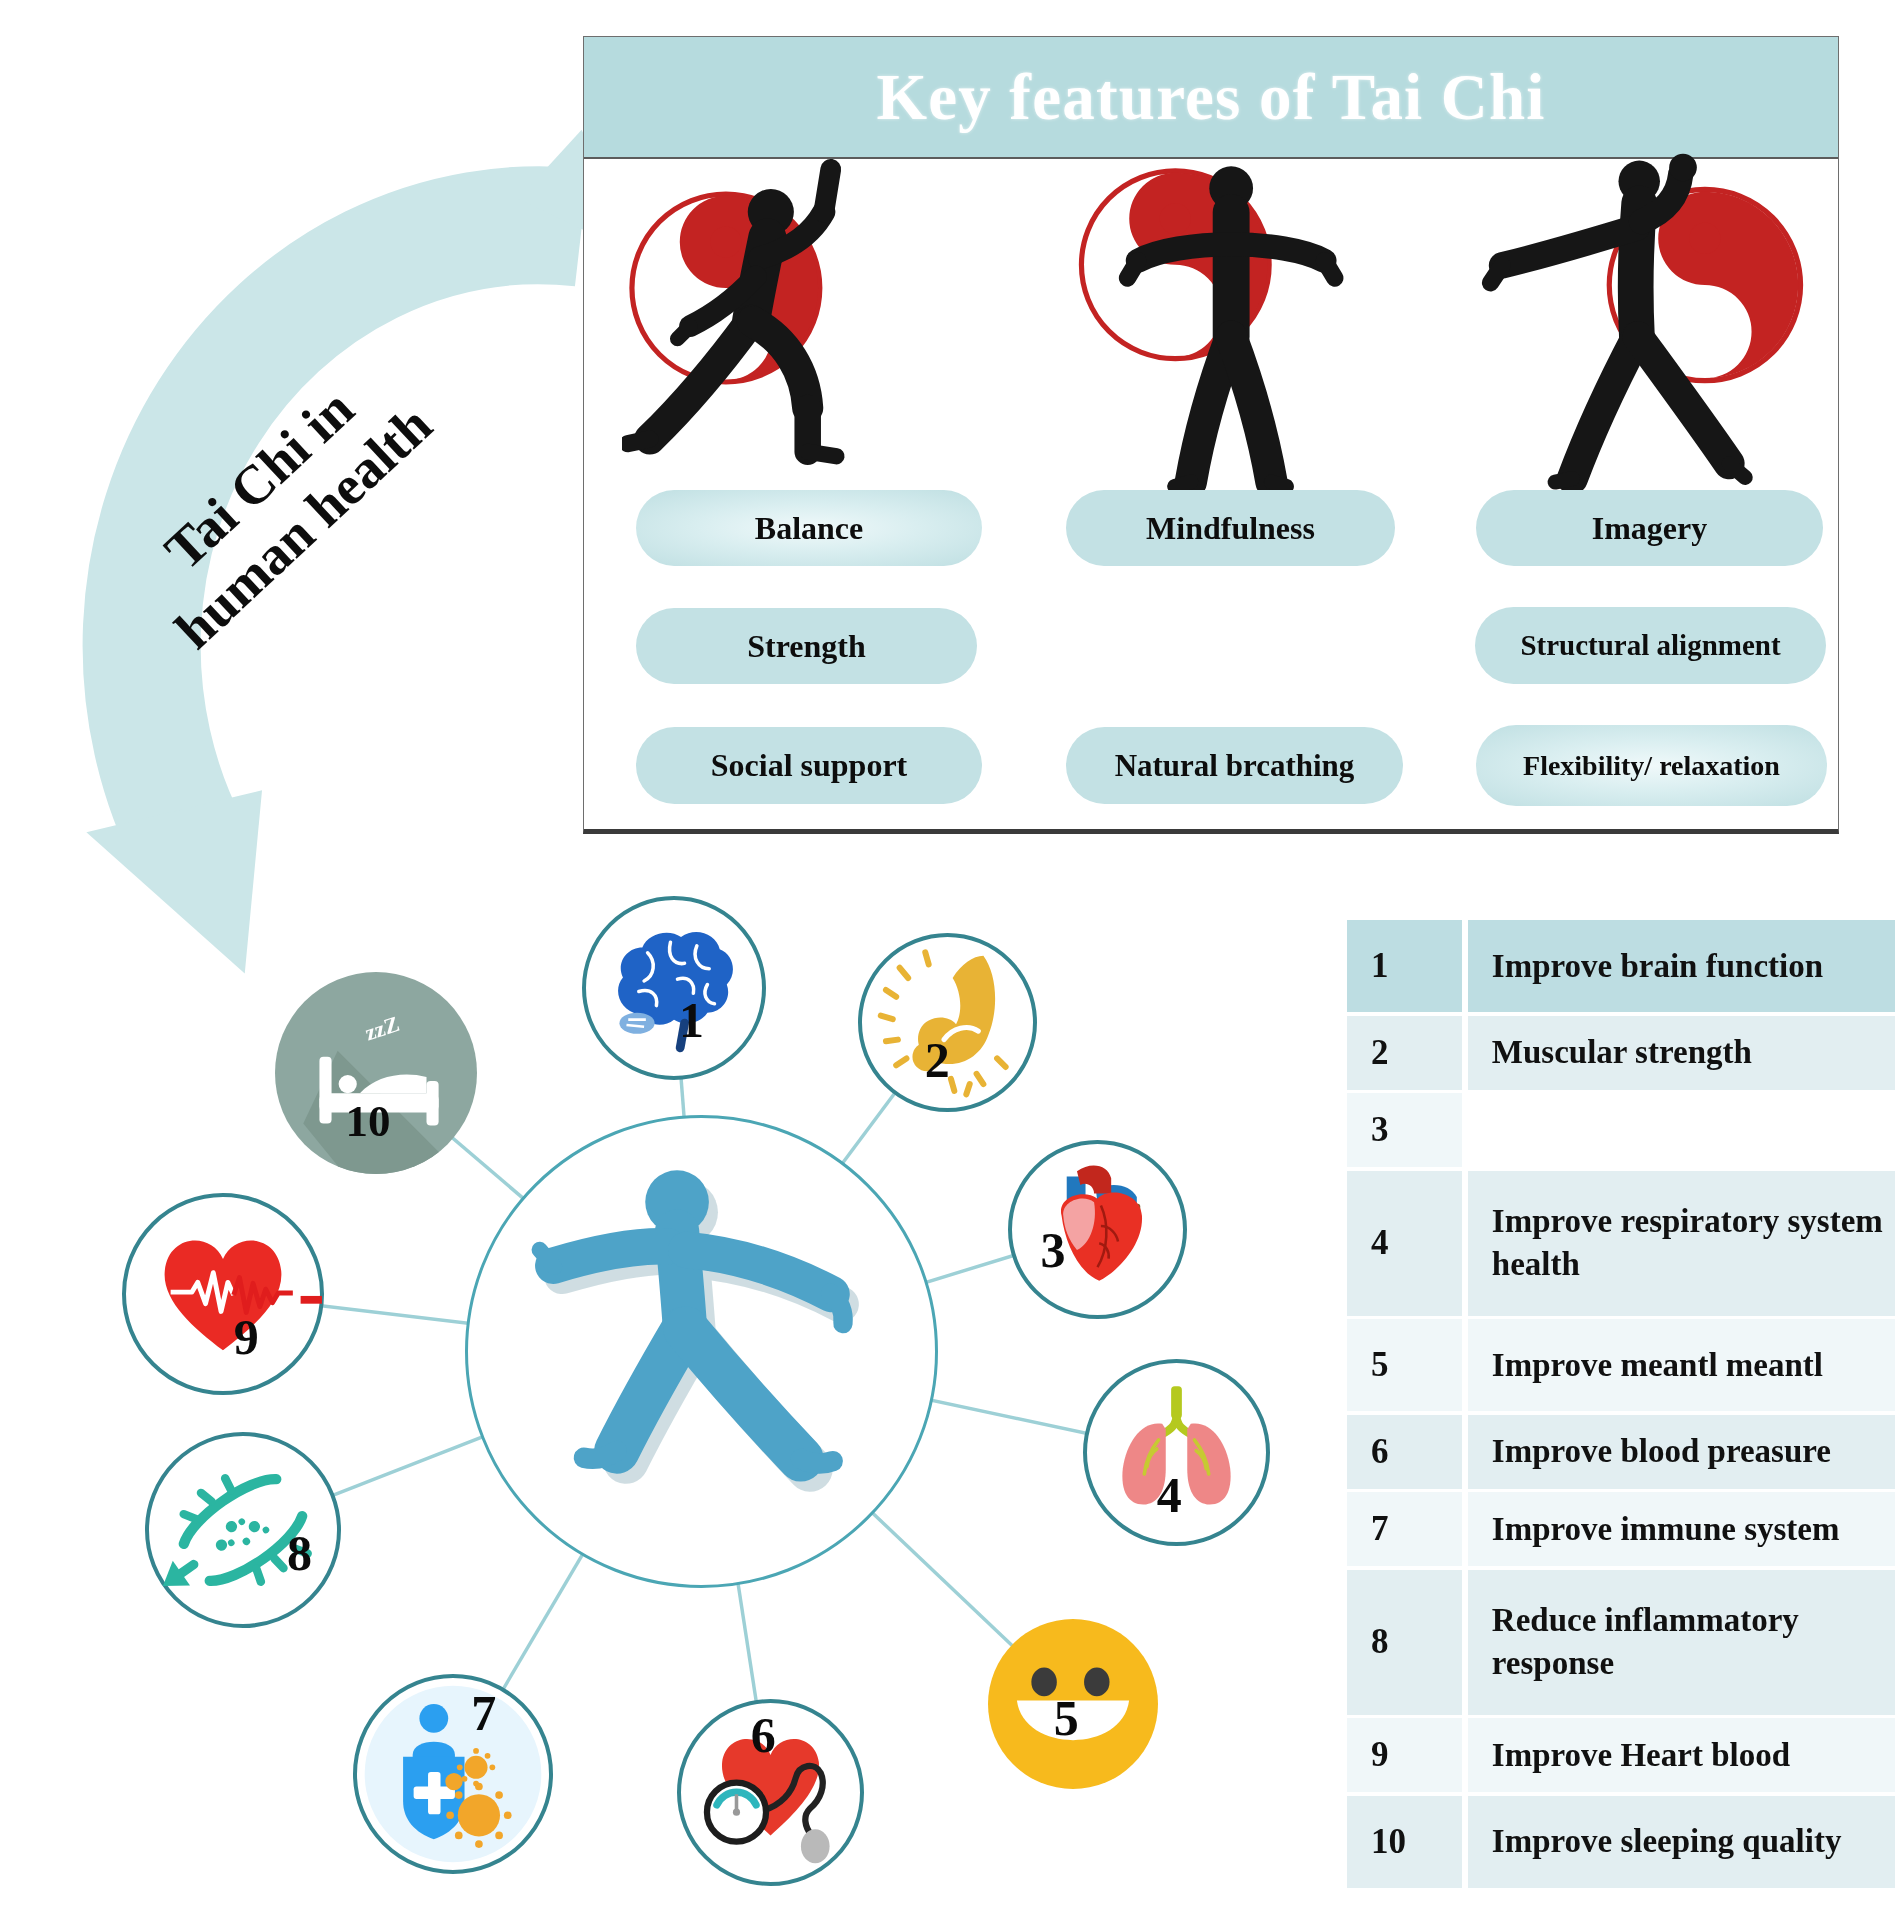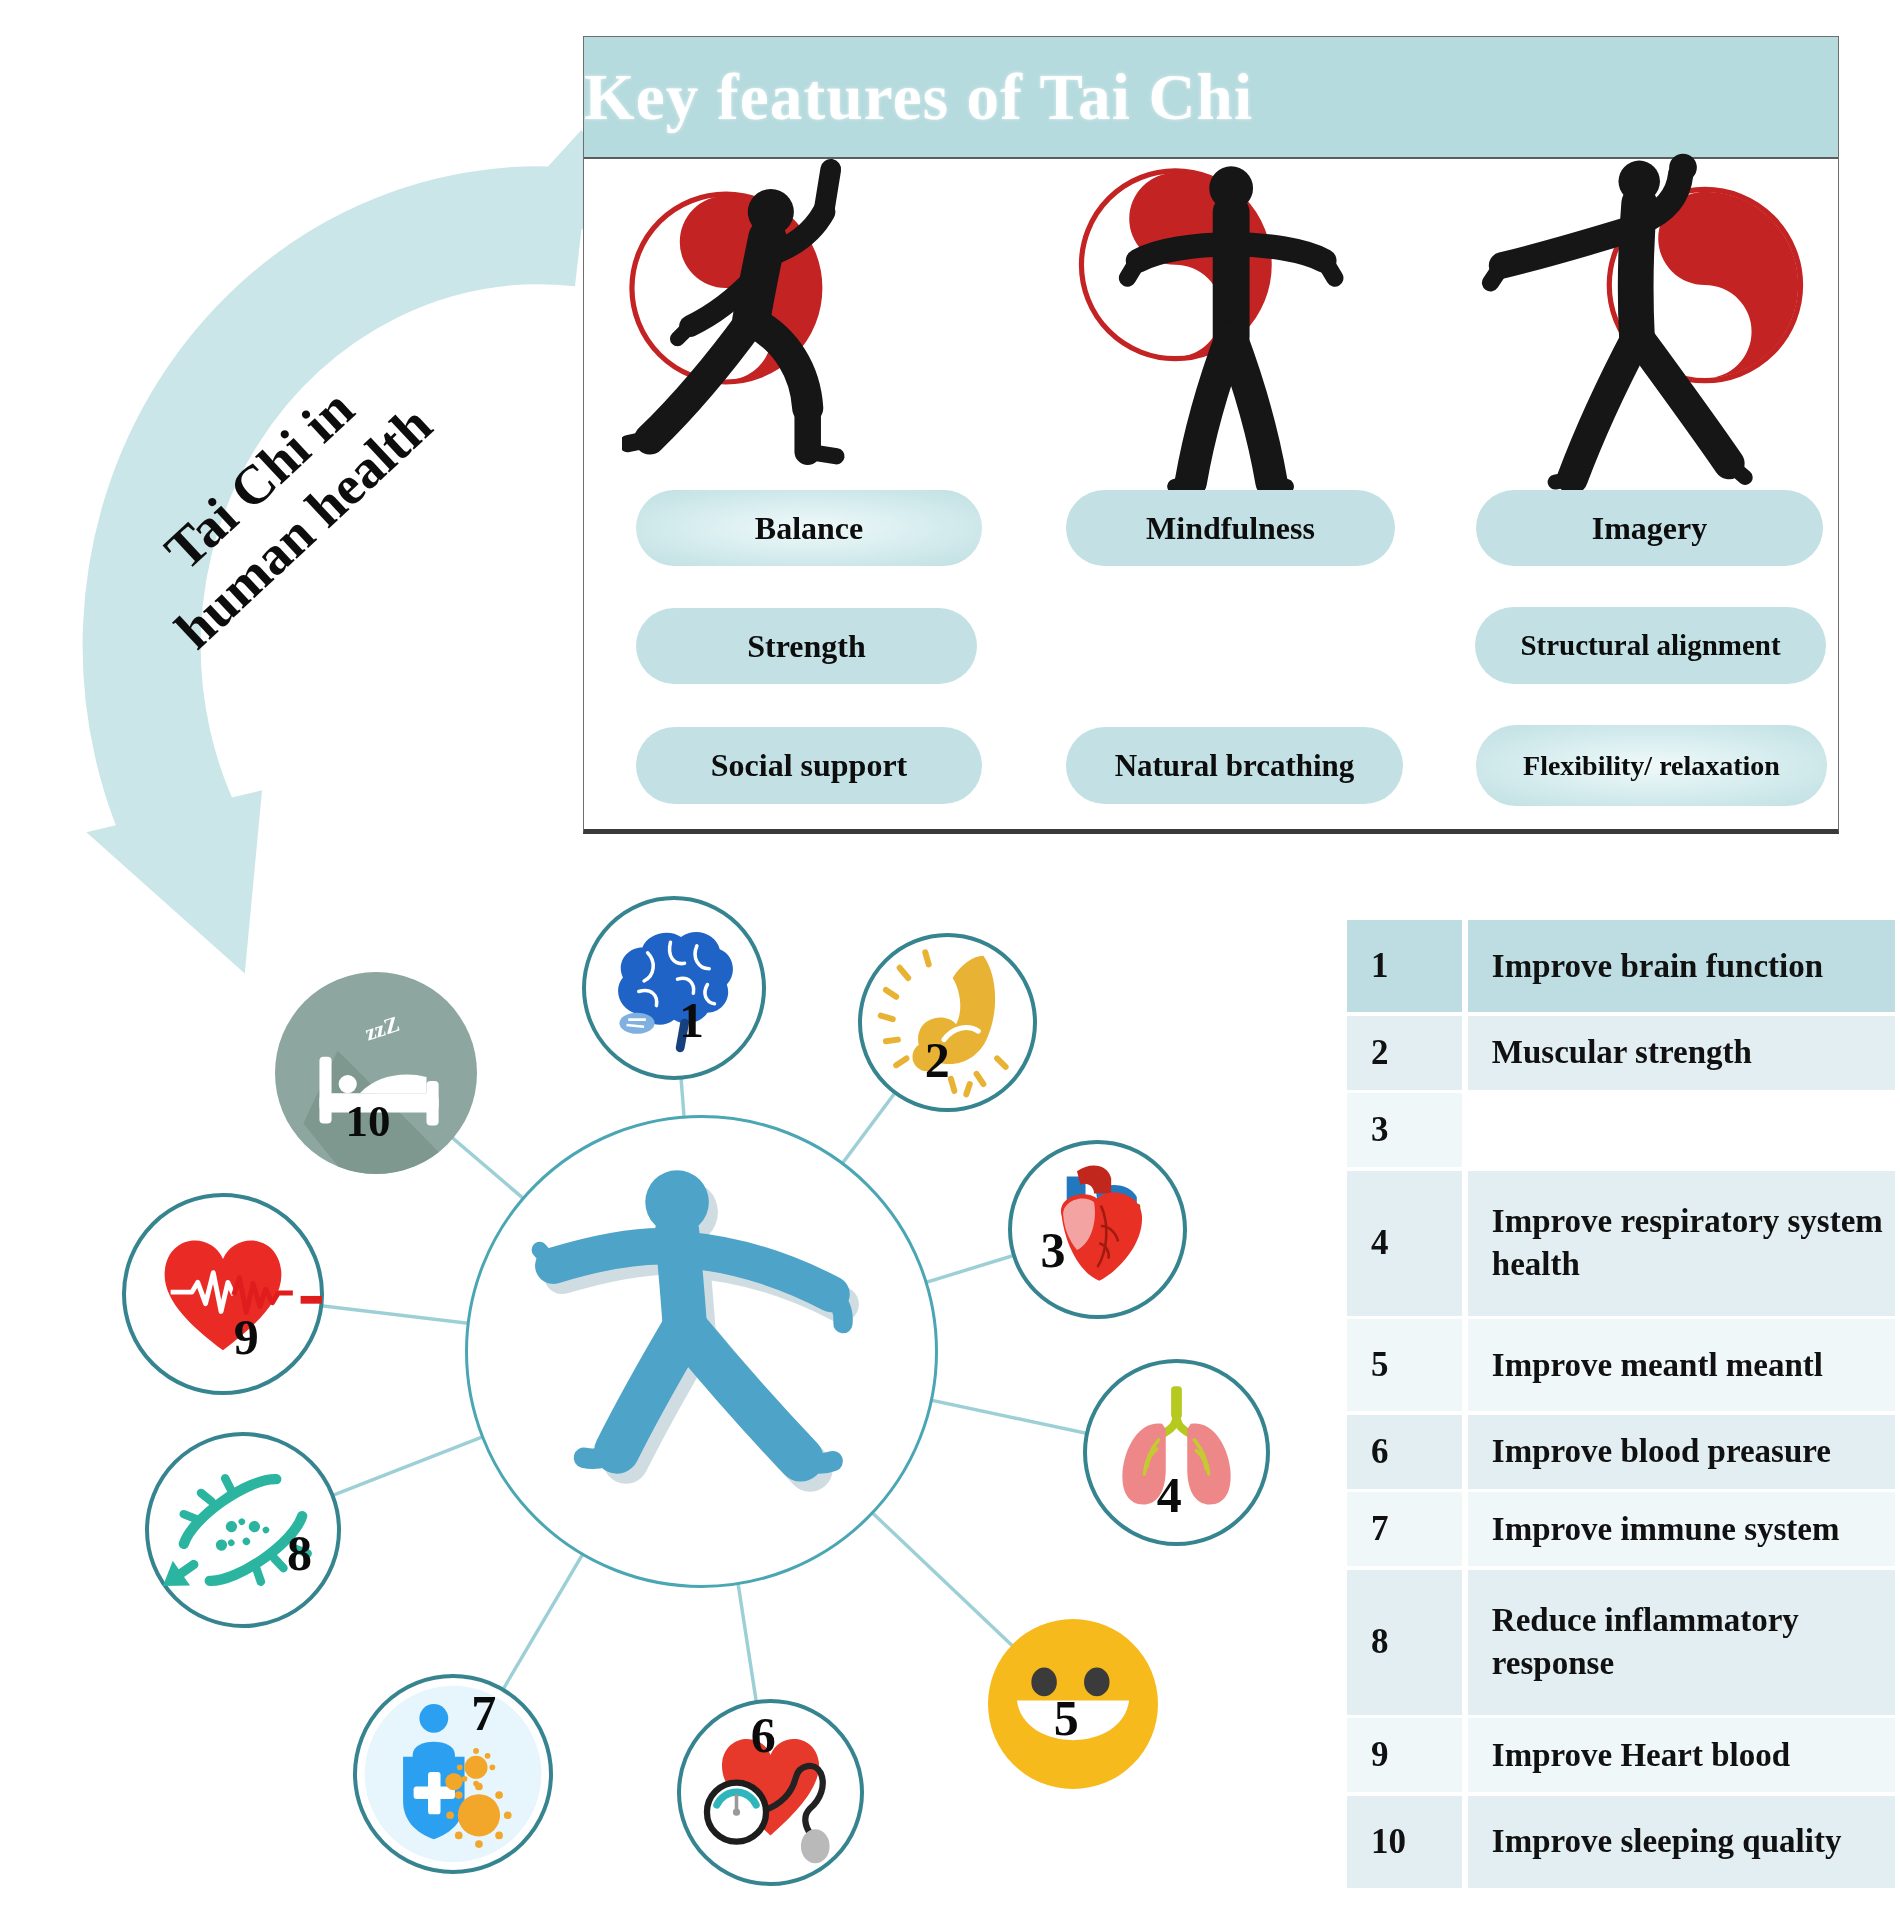--- a/index.html
+++ b/index.html
@@ -5,21 +5,21 @@
   html,body{margin:0;padding:0;background:#fff;}
   #canvas{position:relative;width:1901px;height:1926px;background:#ffffff;overflow:hidden;
           font-family:"Liberation Serif","DejaVu Serif",serif;color:#111;}
   .abs{position:absolute;}
   svg{display:block;}
 
   
   #kf-box{left:583px;top:36px;width:1256px;height:798px;border:1.7px solid #6e6e6e;
           border-bottom:5.2px solid #3a3a3a;background:#fff;z-index:1;box-sizing:border-box;}
   #kf-header{position:absolute;left:0;top:0;right:0;height:120px;background:#b6dbde;
-             border-bottom:2.9px solid #5c5c5c;display:flex;align-items:center;}
+             border-bottom:2.9px solid #5c5c5c;display:flex;align-items:center;justify-content:center;}
   #kf-title{font-size:65px;font-weight:bold;color:#ffffff;letter-spacing:1.2px;text-shadow:0 0 3.5px rgba(255,255,255,.6);}
 
   
   .pill{position:absolute;z-index:3;display:flex;align-items:center;justify-content:center;
         border-radius:40px;background:#c3e1e4;font-weight:bold;font-size:32px;color:#0d0d0d;text-align:center;}
   .pill.grad{background:radial-gradient(ellipse at center,#f0f9fa 0%,#d9eef0 45%,#bfdfe2 100%);}
   .pill.sm{font-size:27px;word-spacing:-5.8px;}
   .pill.md{font-size:29px;}
 
   

